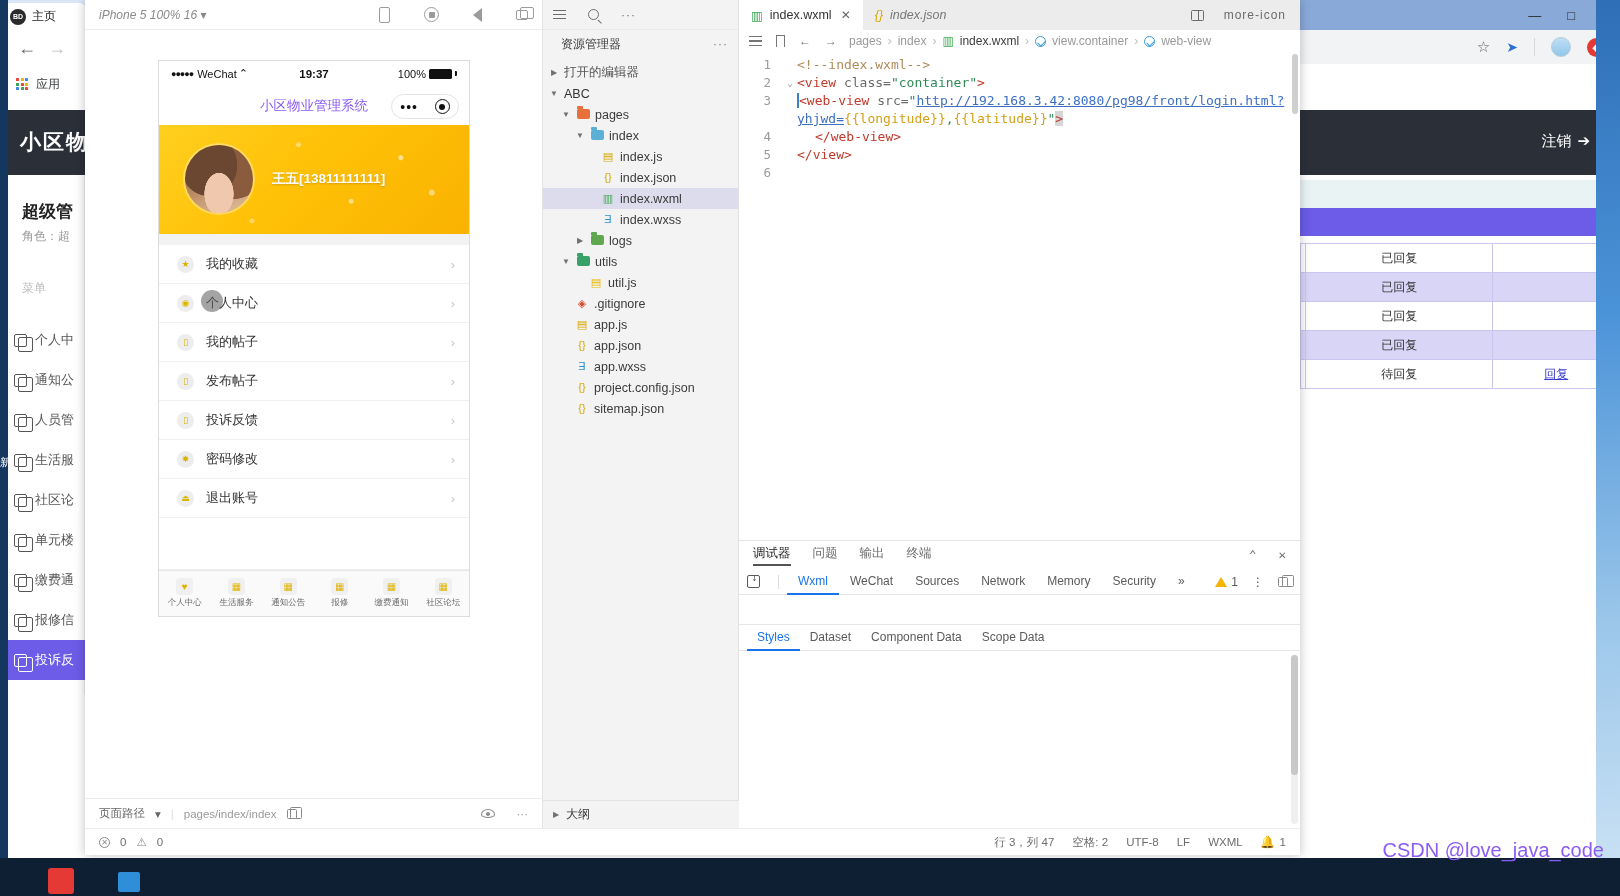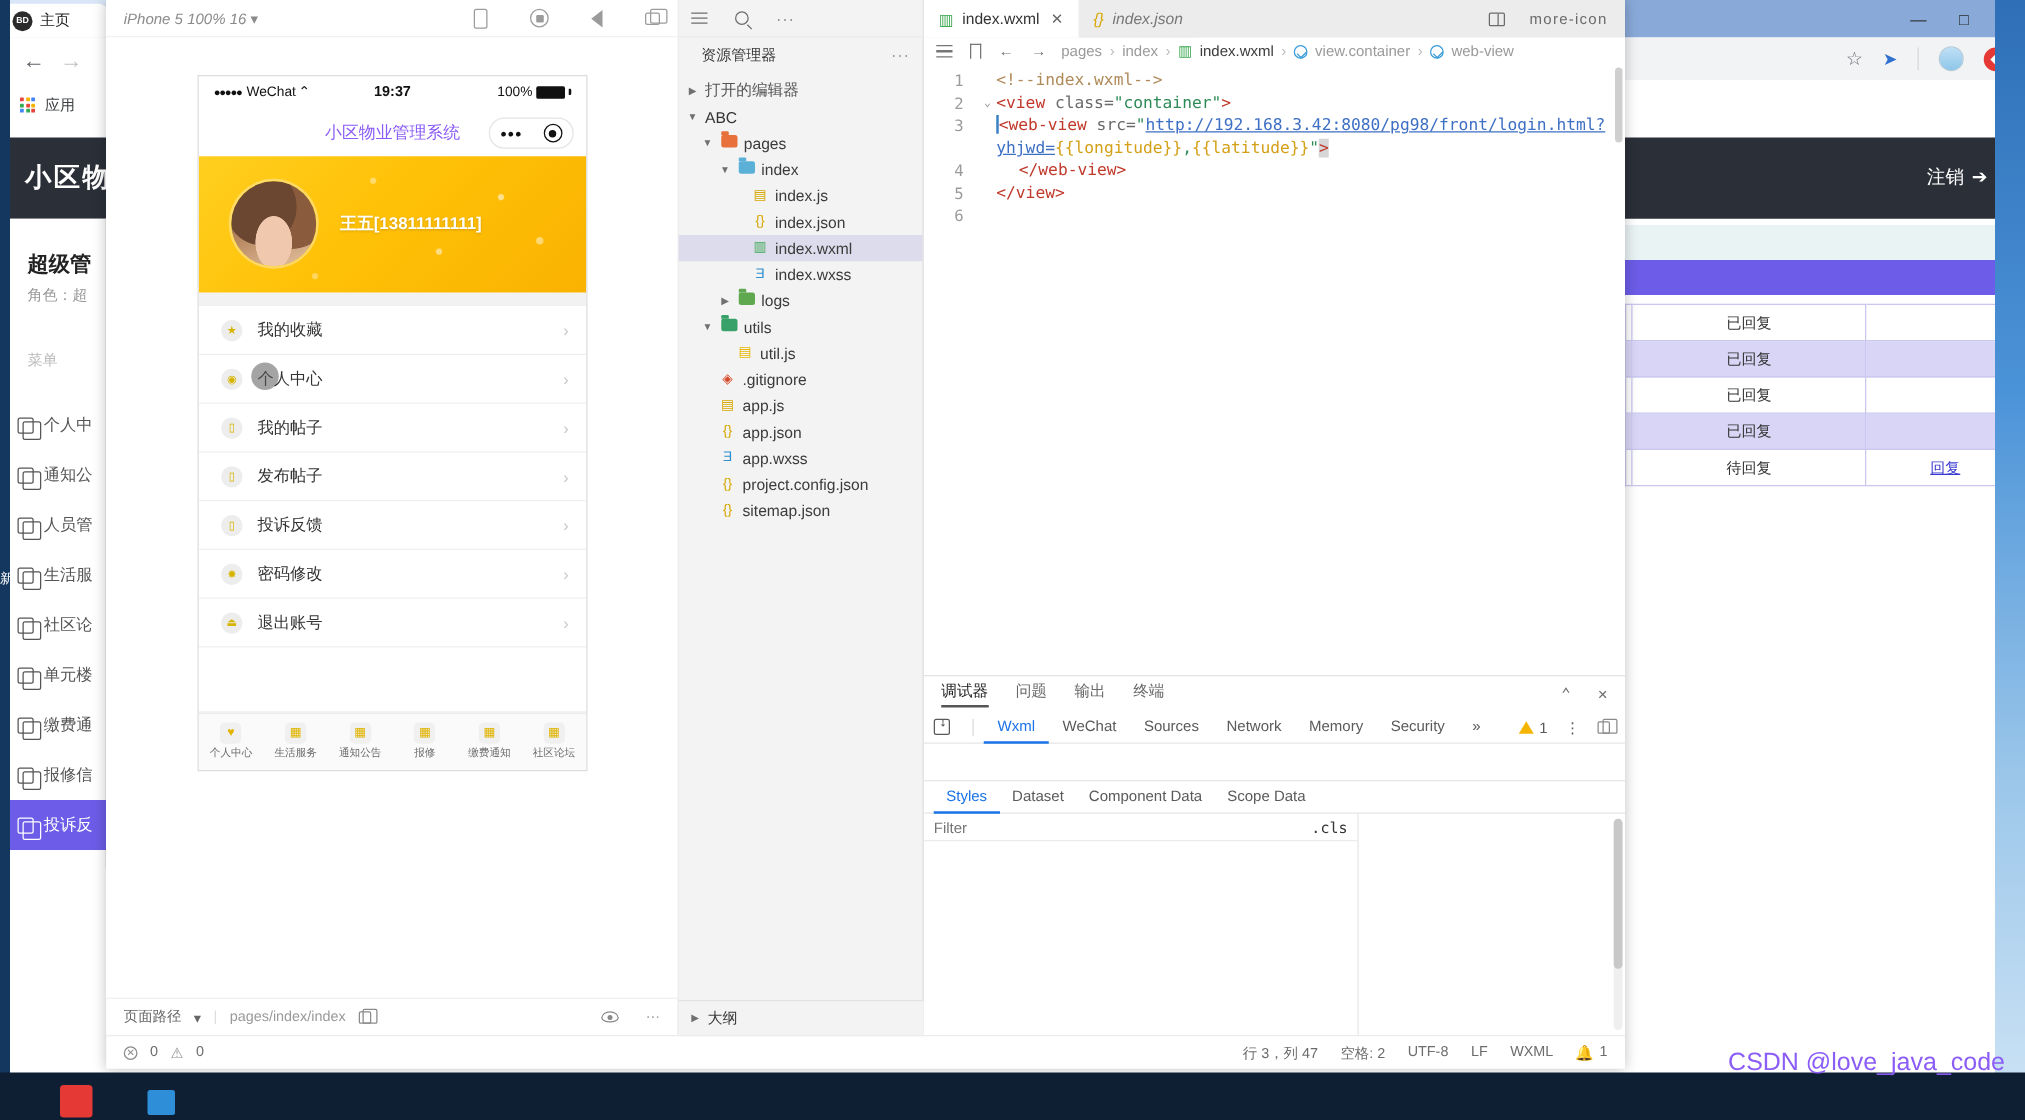--- a/index.html
+++ b/index.html
@@ -732,26 +732,20 @@
         <div class="dev-blank"></div>
 
         <div class="styles-tabs">
           <span class="st-tab active">Styles</span>
           <span class="st-tab">Dataset</span>
           <span class="st-tab">Component Data</span>
           <span class="st-tab">Scope Data</span>
         </div>
 
         <div class="styles-body">
-          <div class="styles-left">
-            <div class="filter-row">
-              <input class="filter-inp" placeholder="Filter" style="">
-              <span class="cls-btn">.cls</span>
-            </div>
-          </div>
           <div class="styles-right">
             <span class="vscroll">
                 <i></i>
               </span>
           </div>
         </div>
       </div>
     </div>
   </div>
 

